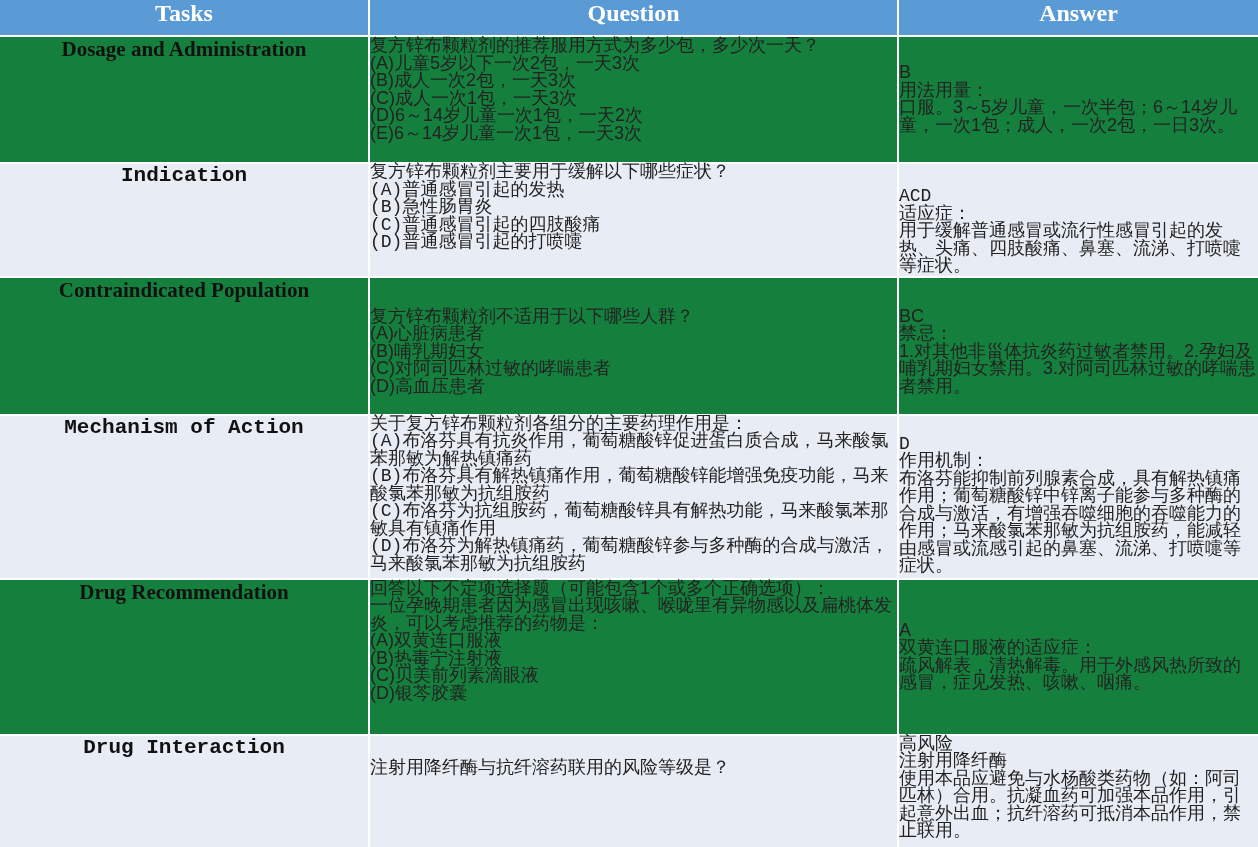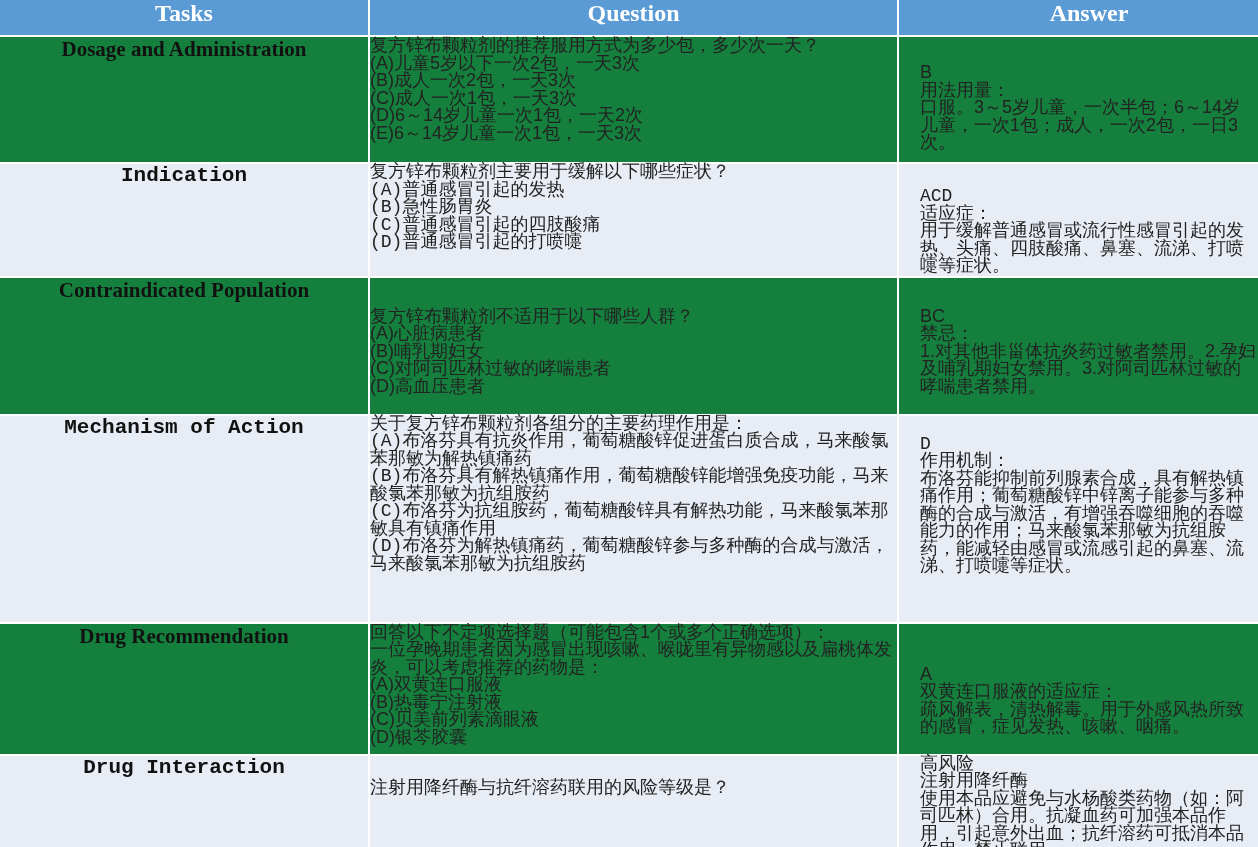--- a/index.html
+++ b/index.html
@@ -9,21 +9,21 @@
       border-spacing: 0;
       width: 1258px;
       table-layout: fixed;
     }
     table.grid th, table.grid td {
       border-right: 2px solid #ffffff;
       border-bottom: 2px solid #ffffff;
       padding: 0;
       vertical-align: top;
     }
-    table.grid th:last-child, table.grid td:last-child { border-right: none; padding-left: 21px; }
+    table.grid th:last-child, table.grid td:last-child { border-right: none; }
     col.c1 { width: 370px; }
     col.c2 { width: 529px; }
     col.c3 { width: 359px; }
     thead th {
       background: #5b9bd5;
       color: #ffffff;
       height: 35px;
       font-family: "Liberation Serif", "DejaVu Serif", serif;
       font-weight: bold;
       font-size: 24px;
@@ -114,38 +114,38 @@
         <span class="line">(D)高血压患者</span>
       </td>
       <td class="a">
         <span class="pad" style="height:30px"></span>
         <span class="line">BC</span>
         <span class="line">禁忌：</span>
         <span class="line">1.对其他非甾体抗炎药过敏者禁用。2.孕妇及哺乳期妇女禁用。3.对阿司匹林过敏的哮喘患者禁用。</span>
       </td>
     </tr>
 
-    <tr class="light" style="height:208px">
+    <tr class="light" style="height:164px">
       <td class="task">Mechanism of Action</td>
       <td class="q">
         <span class="line">关于复方锌布颗粒剂各组分的主要药理作用是：</span>
         <span class="line">(A)布洛芬具有抗炎作用，葡萄糖酸锌促进蛋白质合成，马来酸氯苯那敏为解热镇痛药</span>
         <span class="line">(B)布洛芬具有解热镇痛作用，葡萄糖酸锌能增强免疫功能，马来酸氯苯那敏为抗组胺药</span>
         <span class="line">(C)布洛芬为抗组胺药，葡萄糖酸锌具有解热功能，马来酸氯苯那敏具有镇痛作用</span>
         <span class="line">(D)布洛芬为解热镇痛药，葡萄糖酸锌参与多种酶的合成与激活，马来酸氯苯那敏为抗组胺药</span>
       </td>
       <td class="a">
         <span class="pad" style="height:20px"></span>
         <span class="line">D</span>
         <span class="line">作用机制：</span>
         <span class="line">布洛芬能抑制前列腺素合成，具有解热镇痛作用；葡萄糖酸锌中锌离子能参与多种酶的合成与激活，有增强吞噬细胞的吞噬能力的作用；马来酸氯苯那敏为抗组胺药，能减轻由感冒或流感引起的鼻塞、流涕、打喷嚏等症状。</span>
       </td>
     </tr>
 
-    <tr class="dark" style="height:132px">
+    <tr class="dark" style="height:156px">
       <td class="task">Drug Recommendation</td>
       <td class="q">
         <span class="line">回答以下不定项选择题（可能包含1个或多个正确选项）：</span>
         <span class="line">一位孕晚期患者因为感冒出现咳嗽、喉咙里有异物感以及扁桃体发炎，可以考虑推荐的药物是：</span>
         <span class="line">(A)双黄连口服液</span>
         <span class="line">(B)热毒宁注射液</span>
         <span class="line">(C)贝美前列素滴眼液</span>
         <span class="line">(D)银芩胶囊</span>
       </td>
       <td class="a">

